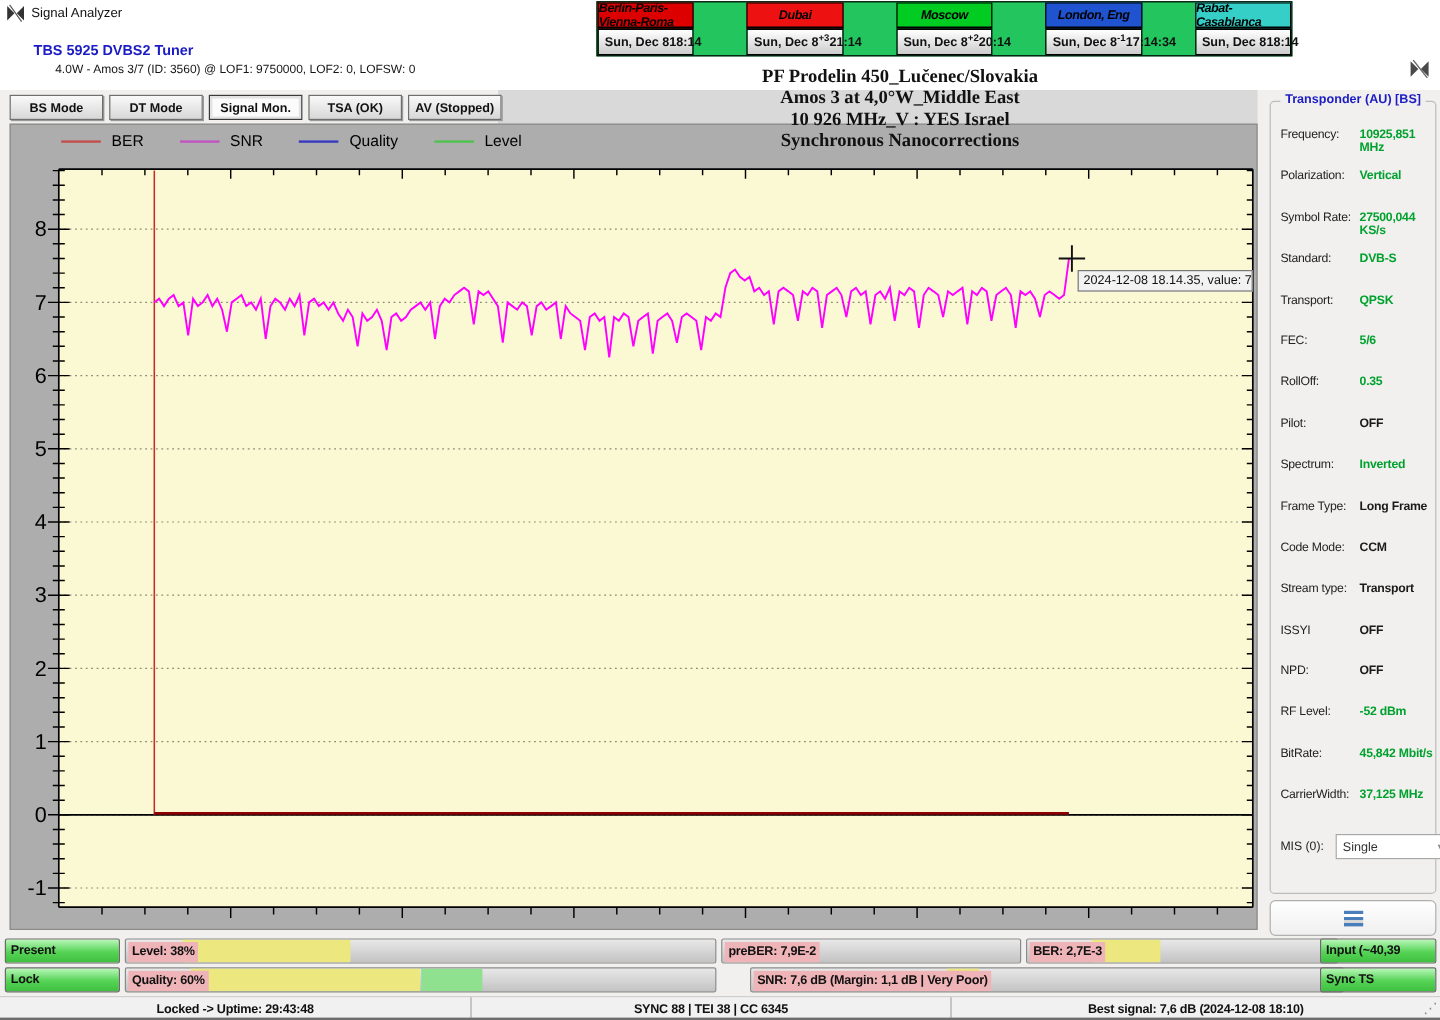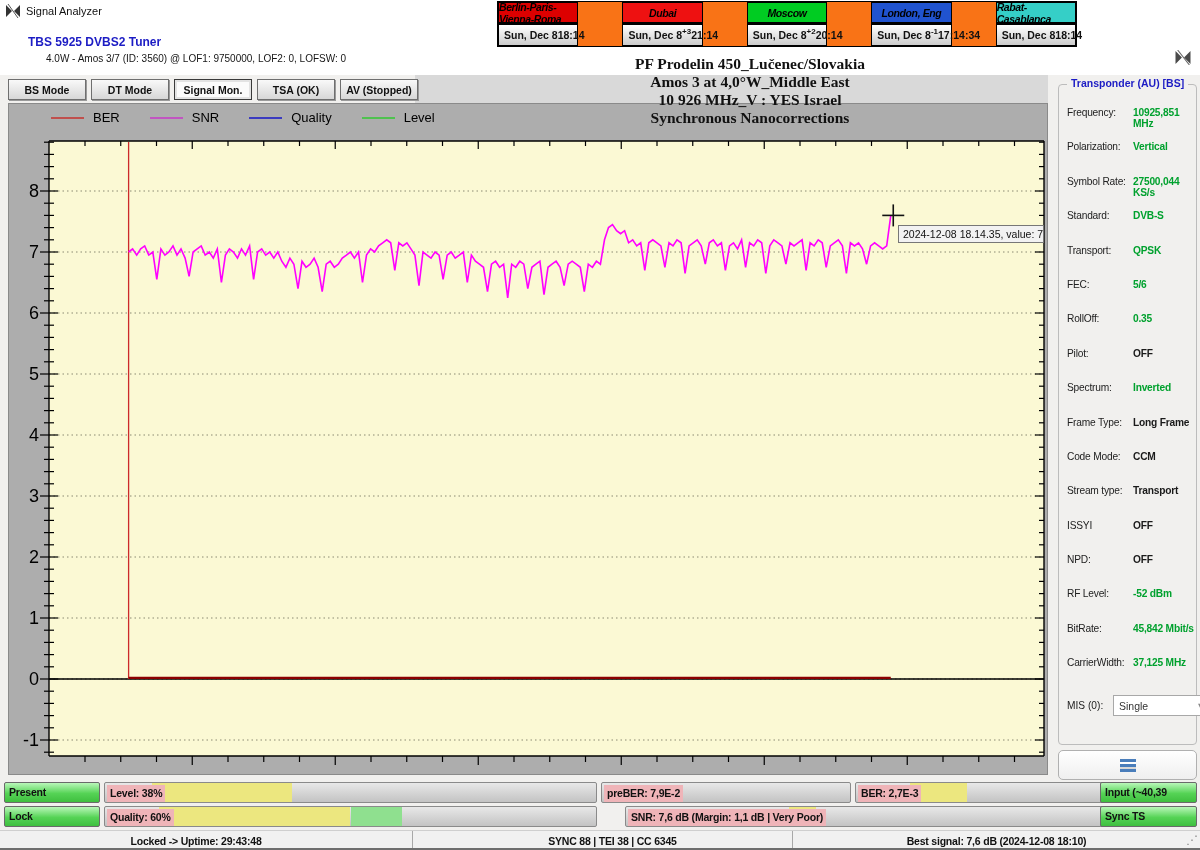--- a/index.html
+++ b/index.html
@@ -21,21 +21,21 @@
   #mini-logo { left:1174px; top:50px; }
 
   
   #midband { left:415px; top:75px; width:633px; height:28px; background:#d9d9d9; }
   #station { left:520px; top:55px; width:460px; text-align:center; z-index:5;
              font-family:"Liberation Serif", serif; font-weight:bold; font-size:15.5px; }
   #station div { line-height:18px; white-space:nowrap; }
 
   
   #clock-panel { left:497px; top:1px; width:580px; height:46px; display:flex; z-index:6;
-                 border:1px solid #000; background:#f97316;gap:44px; }
+                 border:1px solid #000; background:#22c55e;gap:44px; }
   .clock-col { flex:1 1 0; display:flex; flex-direction:column; min-width:0; }
   .clock-city { height:22px; border:1px solid #000; border-bottom:2px solid #000;
                 font-size:10.5px; font-weight:bold; font-style:italic; letter-spacing:-0.4px;
                 display:flex; align-items:center; justify-content:center; color:#000; overflow:hidden; }
   .clock-time { height:22px; border:1px solid #000;
                 background:linear-gradient(#ffffff,#cccccc);
                 display:flex; align-items:center; justify-content:space-between;
                 padding:0 5px; font-size:10.5px; font-weight:bold; white-space:nowrap; }
   .clock-offset { font-size:8px; position:relative; top:-4px; font-weight:bold; }
 
@@ -486,17 +486,17 @@
     <div class="abs bar" style="left: 855px; top: 782px; width: 260px;"><div class="bar-seg" style="left: 21%; width: 22%; background: rgb(236, 231, 127);"></div><span class="bar-label">BER: 2,7E-3</span></div>
     <div class="abs badge" style="left: 1100px; top: 782px; width: 97px;">Input (~40,39 Mbps)</div>
     <div class="abs badge" style="left: 4px; top: 806px; width: 96px;">Lock</div>
     <div class="abs bar" style="left: 104px; top: 806px; width: 493px;"><div class="bar-seg" style="left: 11%; width: 39%; background: rgb(236, 231, 127);"></div><div class="bar-seg" style="left: 50%; width: 10.5%; background: rgb(143, 224, 143);"></div><span class="bar-label">Quality: 60%</span></div>
     <div class="abs bar" style="left: 601px; top: 806px; width: 495px; margin-left: 24px;"><div class="bar-seg" style="left: 33%; width: 5.5%; background: rgb(236, 231, 127);"></div><span class="bar-label">SNR: 7,6 dB (Margin: 1,1 dB | Very Poor)</span></div>
     <div class="abs badge" style="left: 1100px; top: 806px; width: 97px;">Sync TS</div>
   </div>
 
 <div class="abs" id="statusbar">
     <div class="sb-section" style="left: 0px; width: 392px;">Locked -&gt; Uptime: 29:43:48</div>
-    <div class="sb-section sb-sep" style="left: 412px; width: 400px;">SYNC 88 | TEI 38 | CC 6345</div>
+    <div class="sb-section sb-sep" style="left: 392px; width: 400px;">SYNC 88 | TEI 38 | CC 6345</div>
     <div class="sb-section sb-sep" style="left: 792px; width: 408px;">Best signal: 7,6 dB (2024-12-08 18:10)</div>
   </div>
 <div class="abs" id="grip">⋰</div>
 <div class="abs" id="window-edge"></div>
 
 </body></html>

